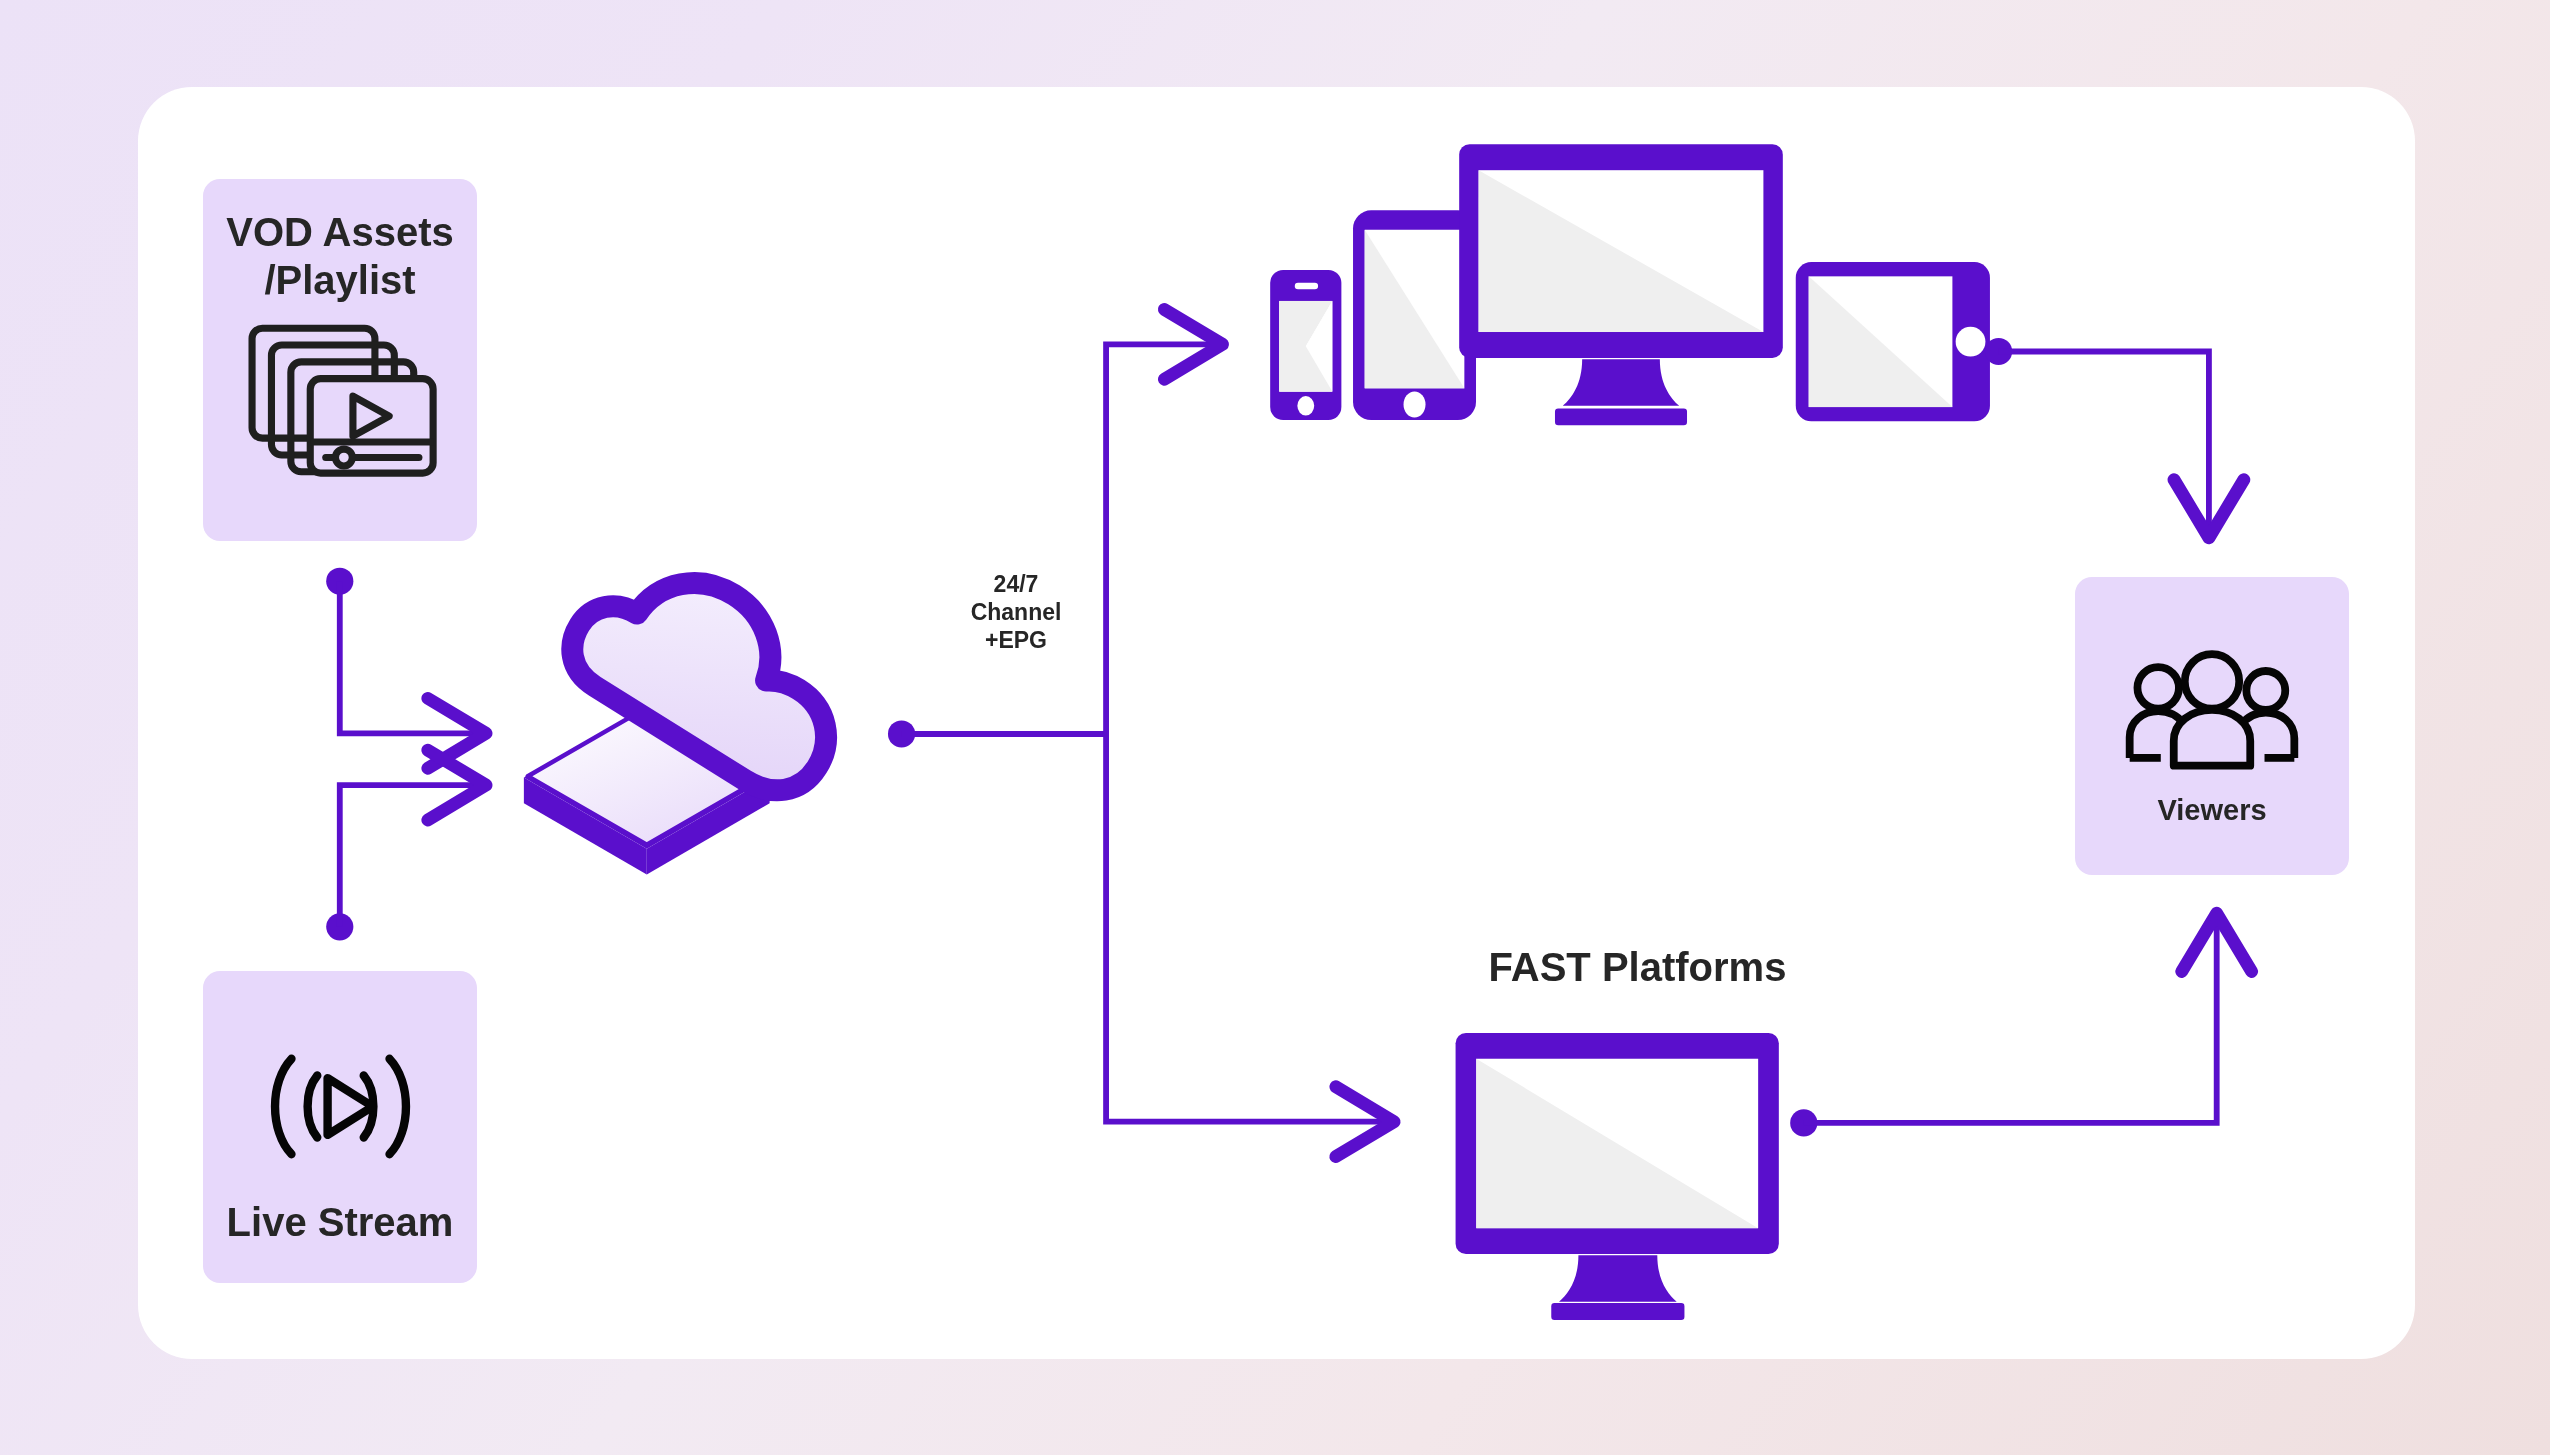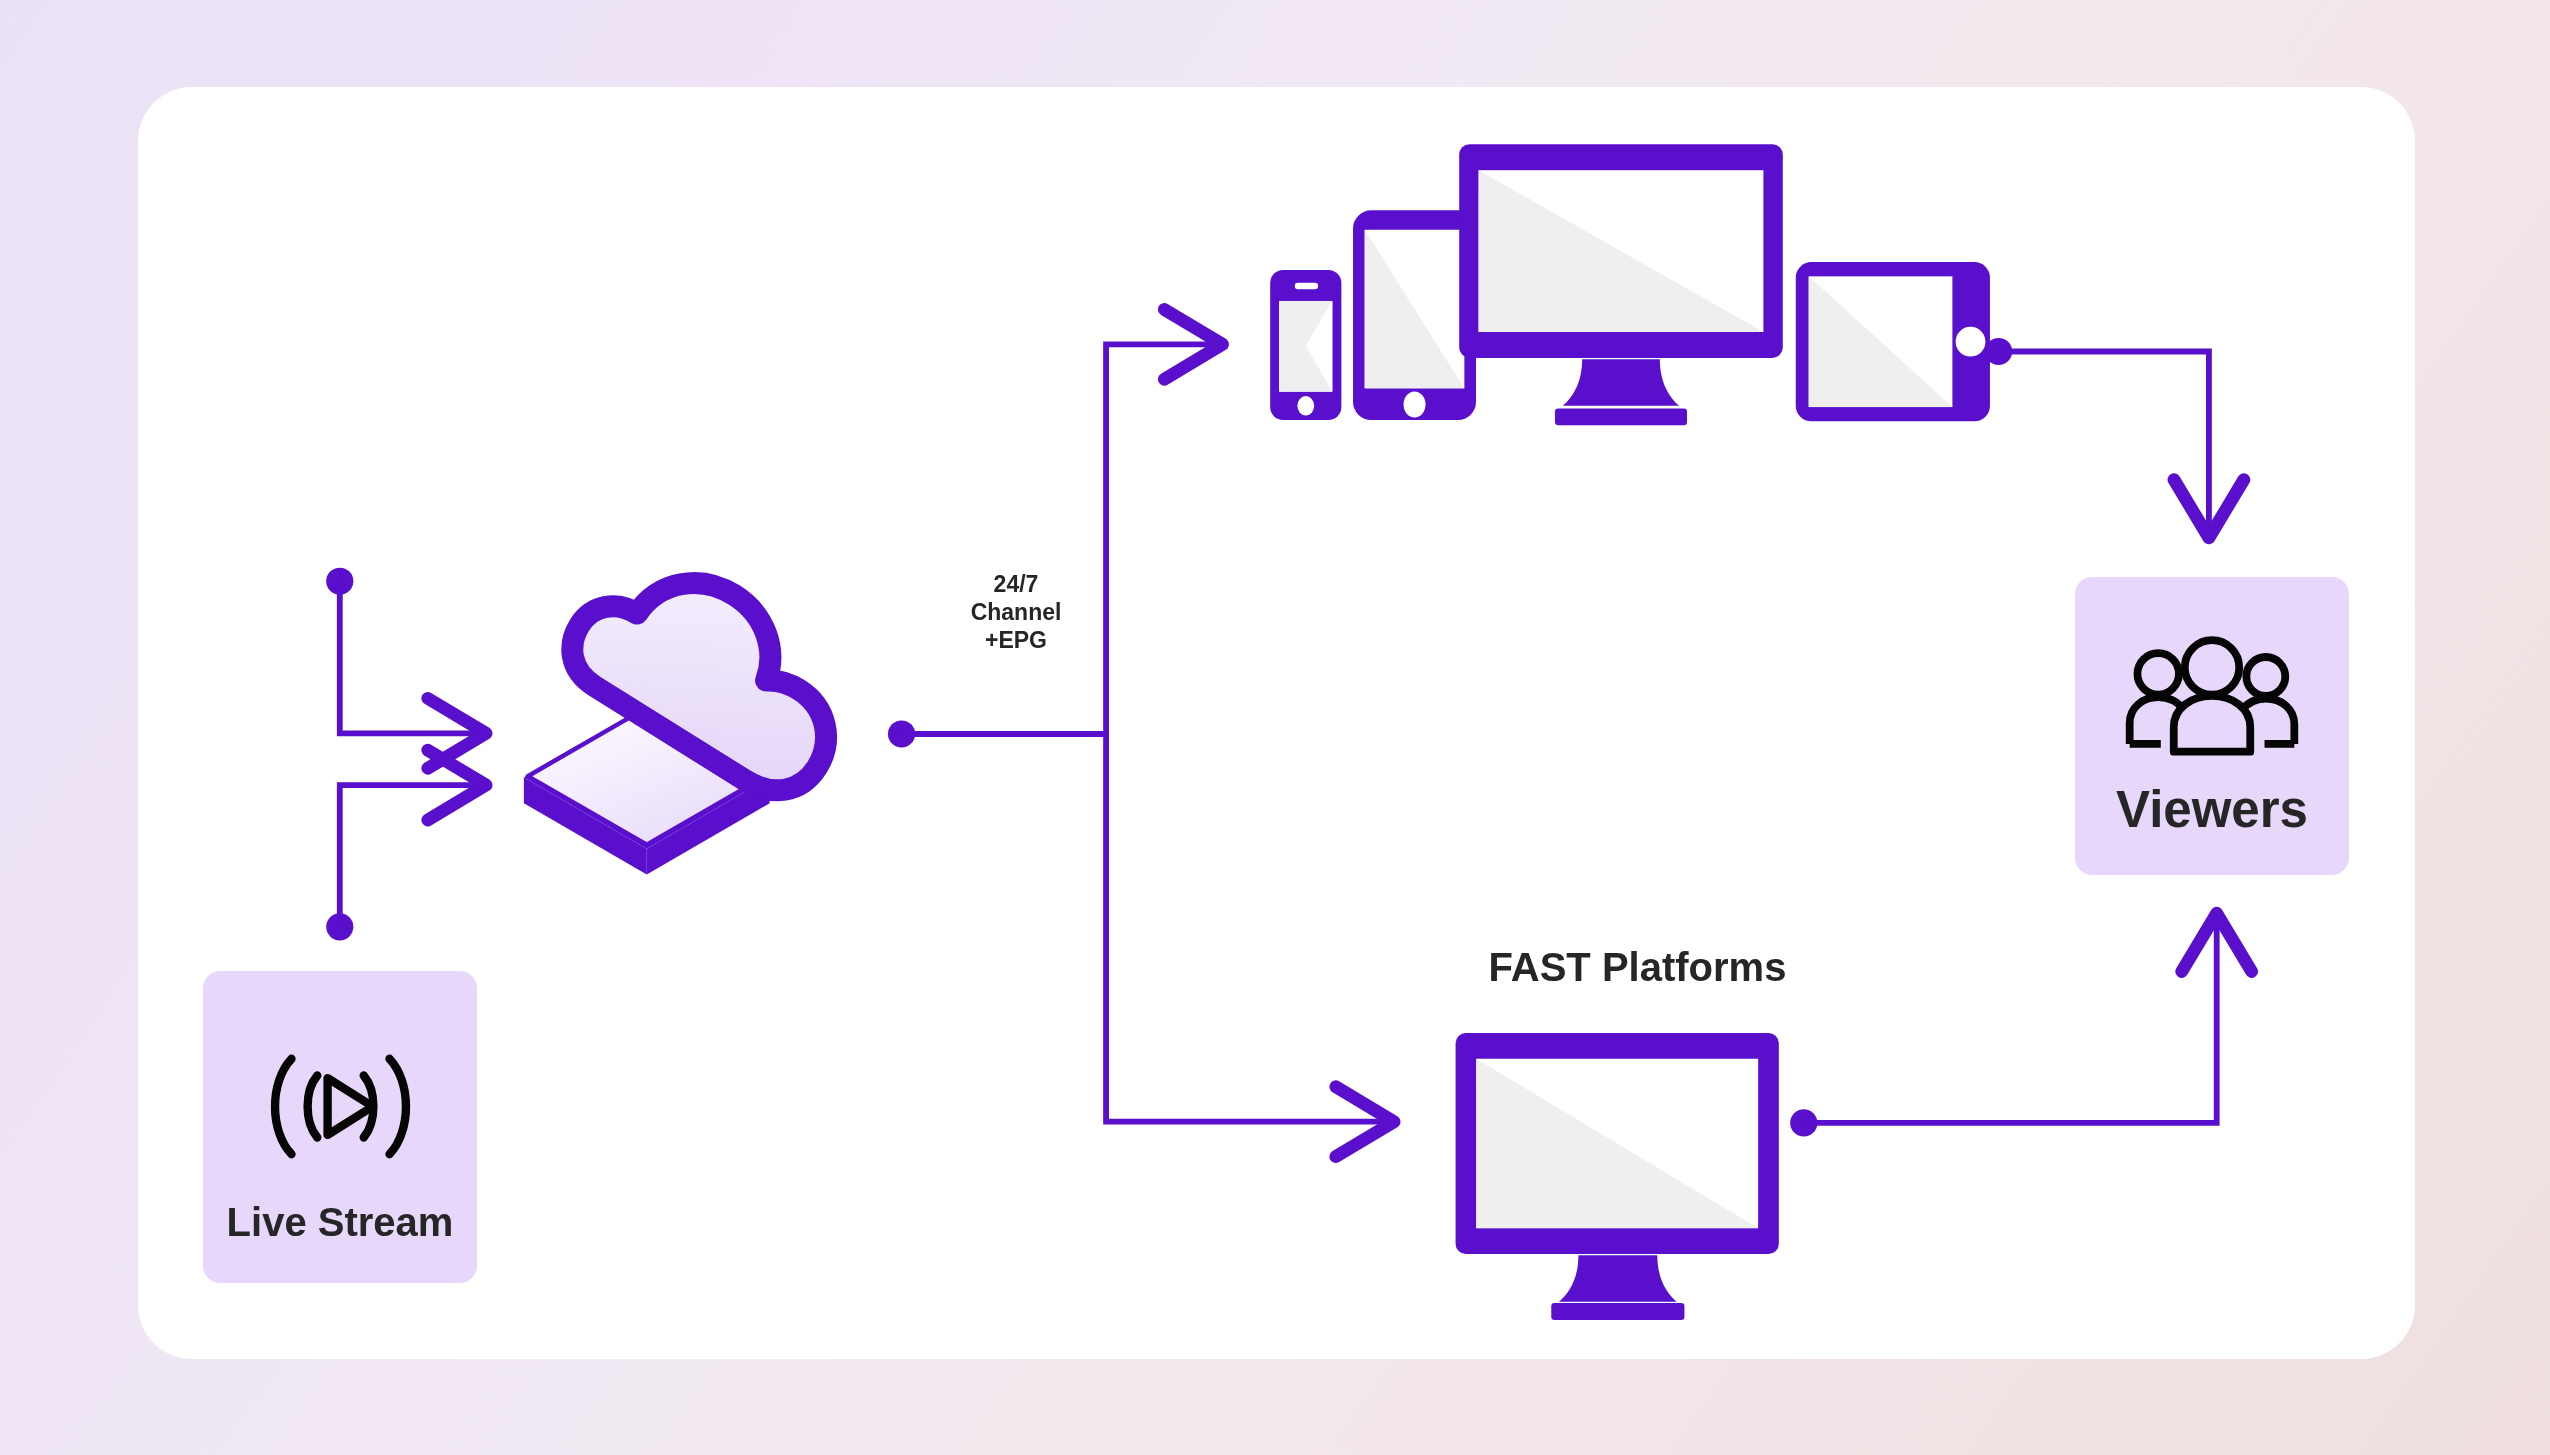--- a/index.html
+++ b/index.html
@@ -60,20 +60,38 @@
     pointer-events: none;
   }
 </style>
 </head>
 <body>
 
 <div id="stage">
 
   <div id="canvas-card"></div>
 
+  <div class="node-card" style="left:203px; top:179px; width:274px; height:362px; padding-top:28.5px;">
+    <div class="node-title" style="font-size:40px;">VOD Assets
+/Playlist</div>
+    <div style="margin-top:14.2px;">
+      <svg width="194" height="162" viewBox="0 0 300 250" fill="none">
+        <g stroke="#1F1F1F" stroke-width="11" fill="none" stroke-linejoin="round">
+          <rect x="14" y="14" width="190" height="170" rx="16"></rect>
+          <rect x="44" y="40" width="190" height="170" rx="16"></rect>
+          <rect x="74" y="66" width="190" height="170" rx="16"></rect>
+        </g>
+        <rect x="104" y="92" width="190" height="146" rx="16" fill="#e7d8fb" stroke="#1F1F1F" stroke-width="11"></rect>
+        <path d="M104 190 H294" stroke="#1F1F1F" stroke-width="11"></path>
+        <path d="M170 119 L226 150 L170 181 Z" stroke="#1F1F1F" stroke-width="11" fill="none" stroke-linejoin="round"></path>
+        <path d="M128 214 H272" stroke="#1F1F1F" stroke-width="11" stroke-linecap="round"></path>
+        <circle cx="156" cy="214" r="13" fill="#e7d8fb" stroke="#1F1F1F" stroke-width="11"></circle>
+      </svg>
+    </div>
+  </div>
 
   <div class="node-card" style="left:203px; top:971px; width:274px; height:312px; justify-content:center;">
     <div style="margin-top:34px;">
       <svg width="181" height="129" viewBox="0 0 280 200" fill="none">
         <g stroke="#050505" stroke-width="13" fill="none" stroke-linecap="round">
           <path d="M64 26 C30 62 30 138 64 174"></path>
           <path d="M104 52 C84 76 84 124 104 148"></path>
           <path d="M216 26 C250 62 250 138 216 174"></path>
           <path d="M176 52 C196 76 196 124 176 148"></path>
         </g>
@@ -175,21 +193,21 @@
           <path d="M18 160 V128 C18 104 38 88 62 88 C78 88 92 95 101 107"></path>
           <path d="M18 160 H66"></path>
           <circle cx="228" cy="56" r="30"></circle>
           <path d="M272 160 V130 C272 106 252 90 228 90 C213 90 199 97 190 109"></path>
           <path d="M272 160 H226"></path>
           <circle cx="145" cy="42" r="42"></circle>
           <path d="M86 172 V134 C86 106 112 86 145 86 C178 86 204 106 204 134 V172 Z"></path>
         </g>
       </svg>
     </div>
-    <div class="node-title" style="font-size:51px; margin-top:22px;">Viewers</div>
+    <div class="node-title" style="font-size:29px; margin-top:22px;">Viewers</div>
   </div>
 
   <div class="plain-label" style="left:932px; top:570px; width:168px; font-size:23px; line-height:1.22;">24/7
 Channel
 +EPG</div>
 
   <svg class="conn-layer" viewBox="0 0 3940 2248">
     <defs>
       <marker id="ar" markerWidth="16" markerHeight="16" refX="11" refY="8" orient="auto" markerUnits="strokeWidth">
         <path d="M2 2 L12 8 L2 14" fill="none" stroke="#5A0FCC" stroke-width="2.2" stroke-linecap="round" stroke-linejoin="round"></path>

